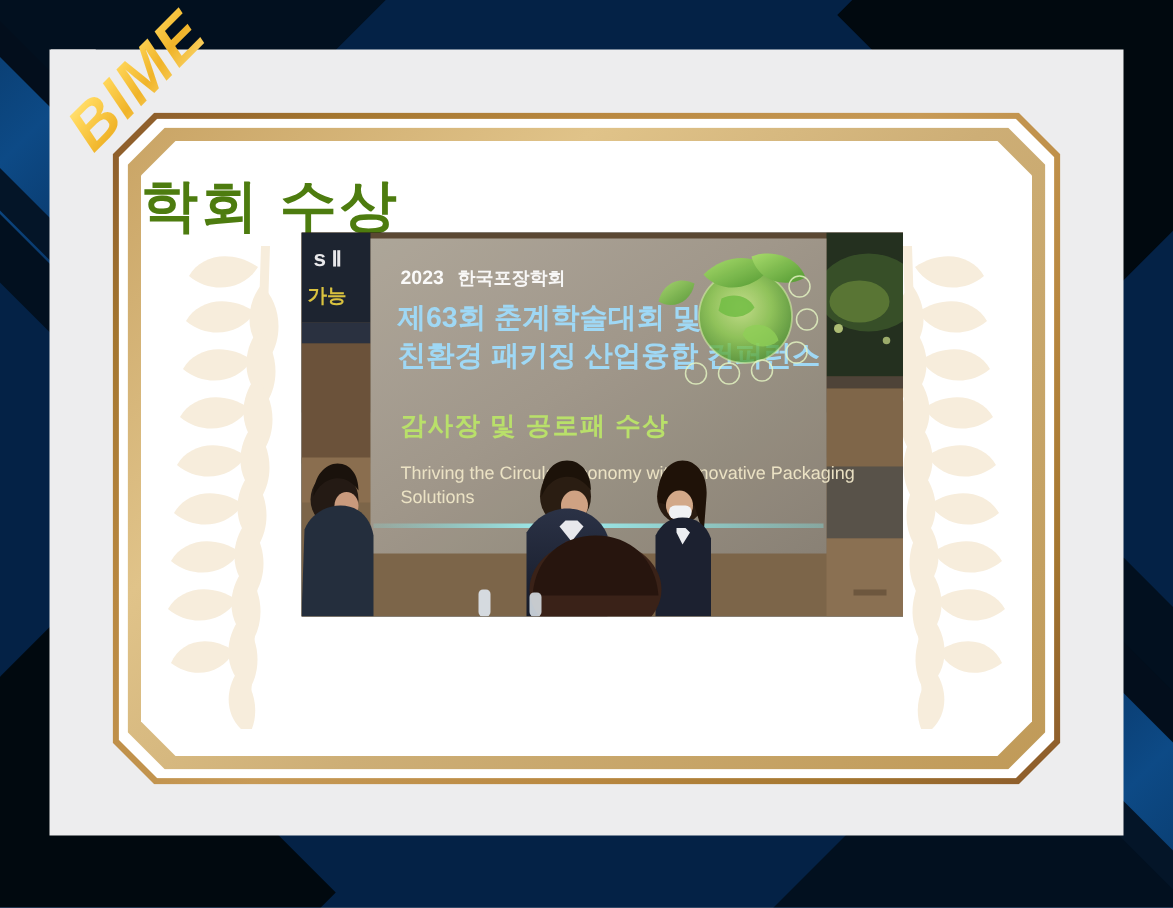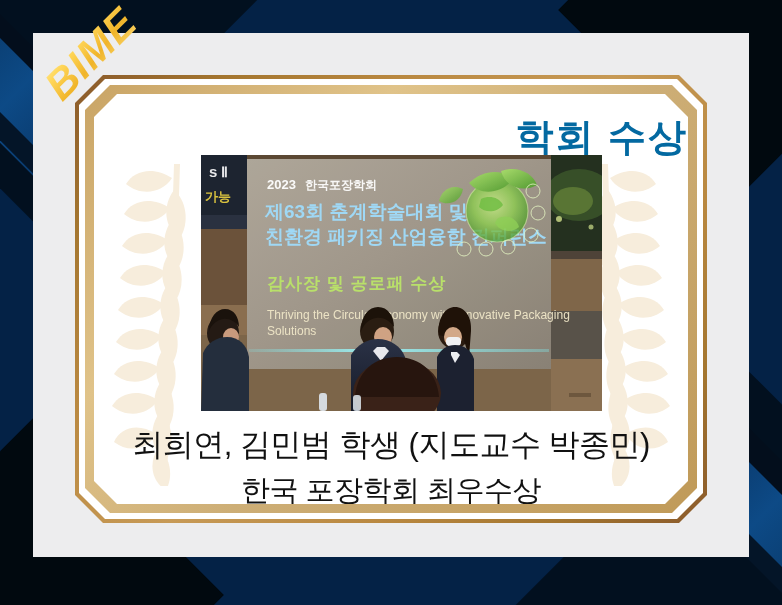--- a/index.html
+++ b/index.html
@@ -229,24 +229,24 @@
   }
   .laurel-left  { left: 14px; }
   .laurel-right { right: 14px; transform: scaleX(-1); }
 
   
   .title {
     position: absolute;
     left: 0;
     right: 0;
     top: 18px;
-    text-align: right;
+    text-align: left;
     font-size: 38px;
     font-weight: bold;
-    color: #0369a1;
+    color: #4d7c0f;
     letter-spacing: 2px;
     font-family: "Liberation Sans", "DejaVu Sans", sans-serif;
   }
 
   
   .photo {
     position: absolute;
     left: 107px;
     top: 61px;
     width: 401px;
@@ -478,24 +478,20 @@
               <g>
                 <ellipse cx="196" cy="238" rx="44" ry="34" fill="#3a2218"></ellipse>
                 <path d="M154 242 c2 -26 20 -40 42 -40 c24 0 40 16 42 40 z" fill="#27150e"></path>
               </g>
 
               <rect x="118" y="238" width="8" height="18" rx="3" fill="#dfe7ef" opacity="0.9"></rect>
               <rect x="152" y="240" width="8" height="16" rx="3" fill="#dfe7ef" opacity="0.85"></rect>
             </svg>
           </div>
 
-          <div class="caption">
-            <div class="caption-line1">최희연, 김민범 학생 (지도교수 박종민)</div>
-            <div class="caption-line2">한국 포장학회 최우수상</div>
-          </div>
 
         </div>
       </div>
     </div>
   </div>
 
   <div class="bime">BIME</div>
 
 </div>
 

